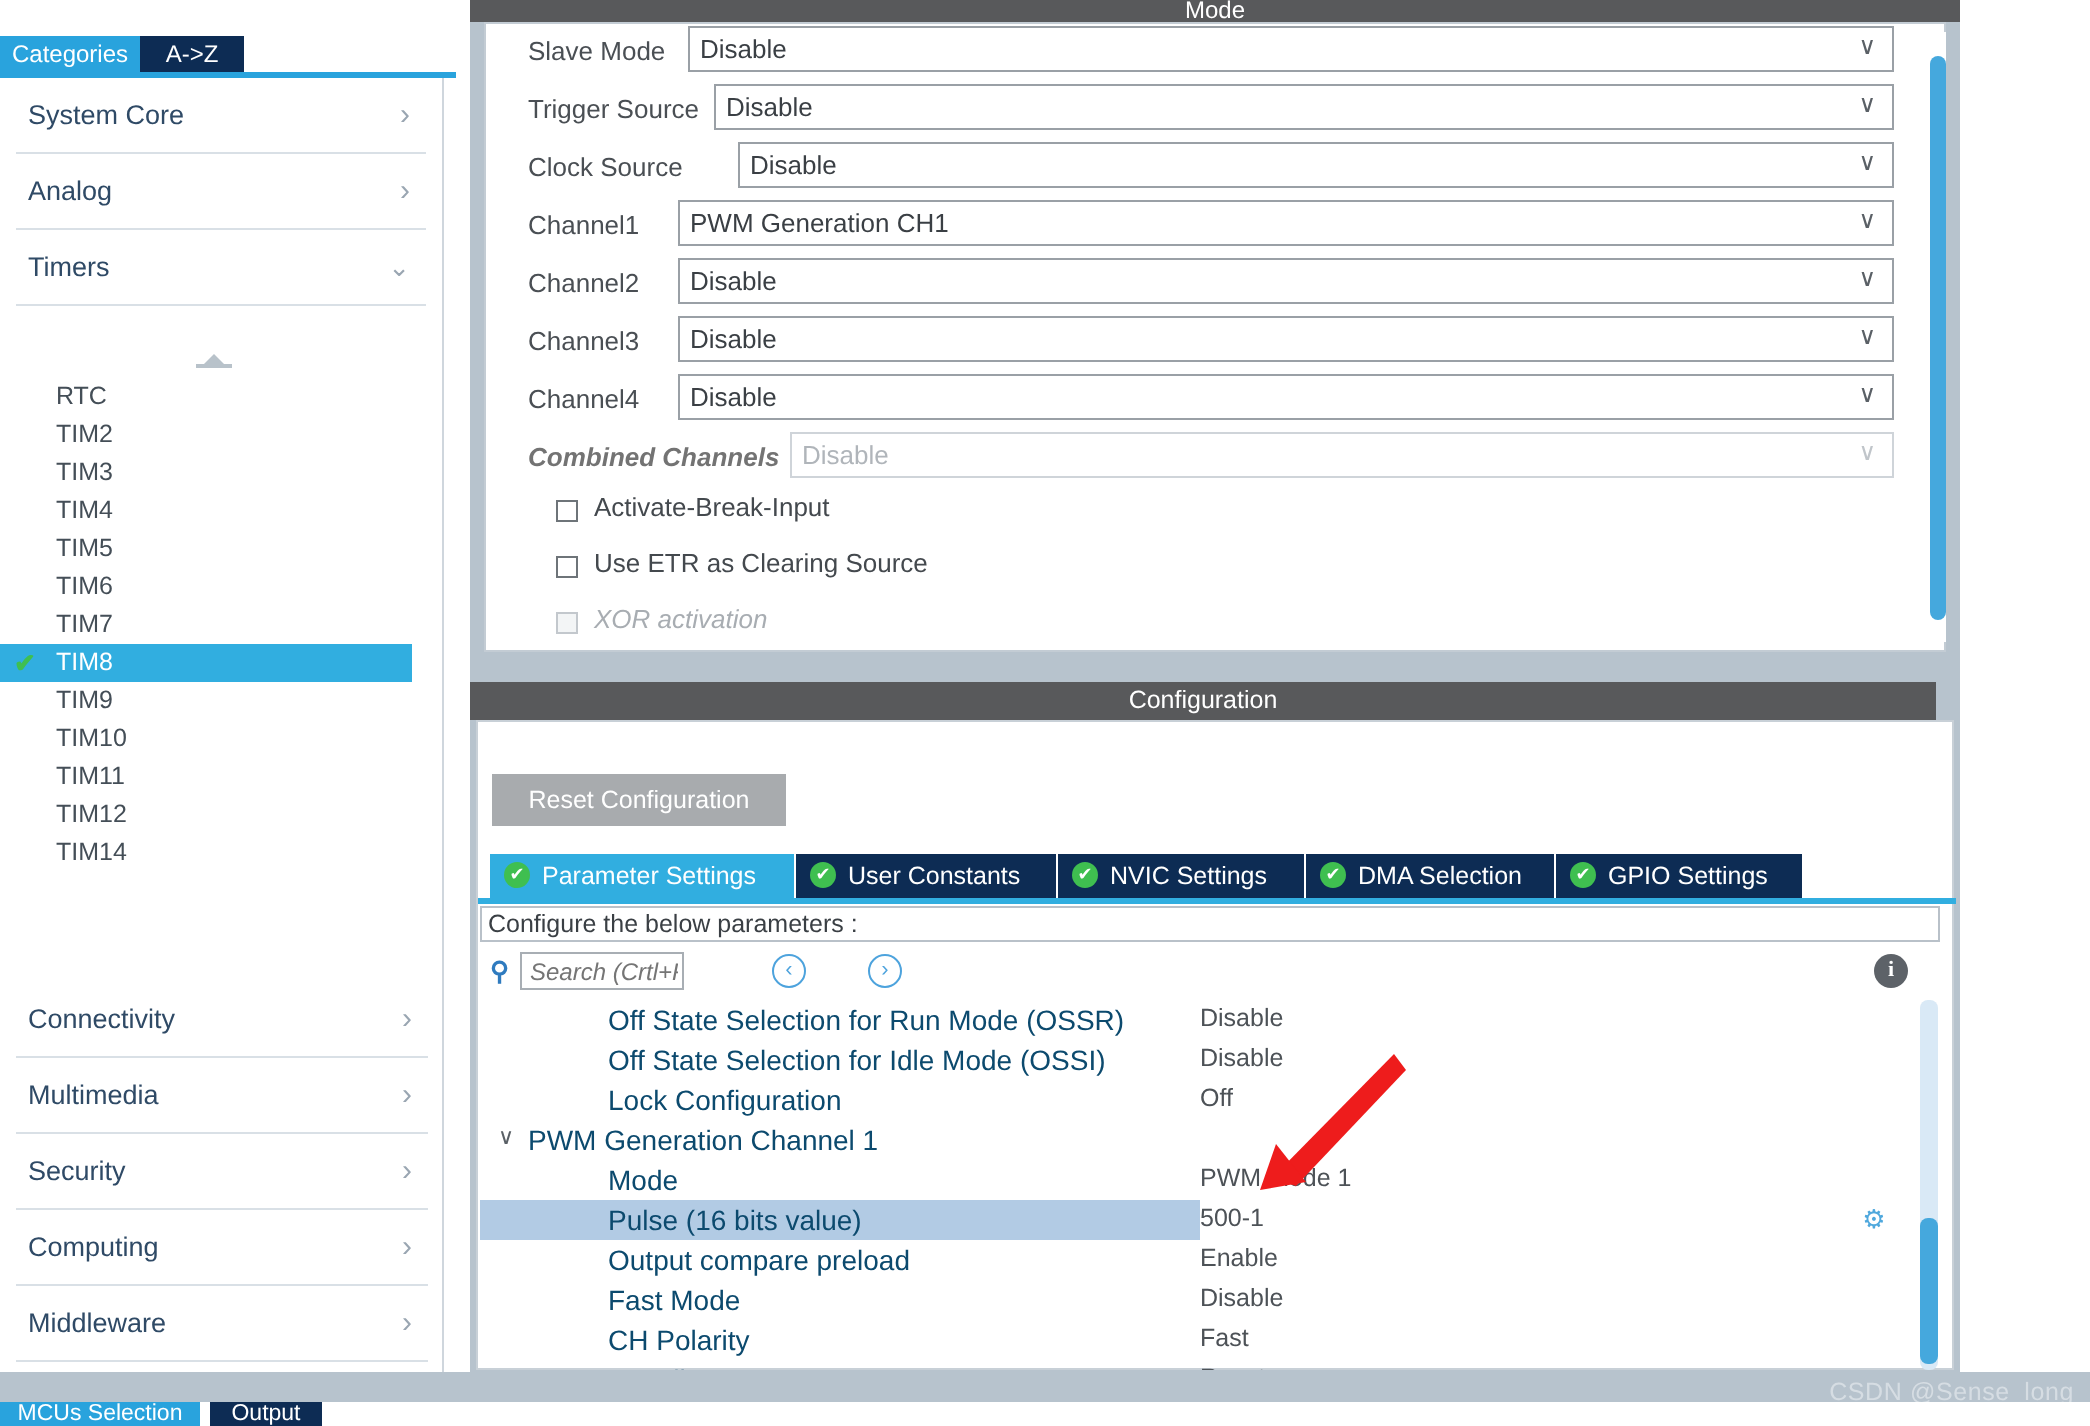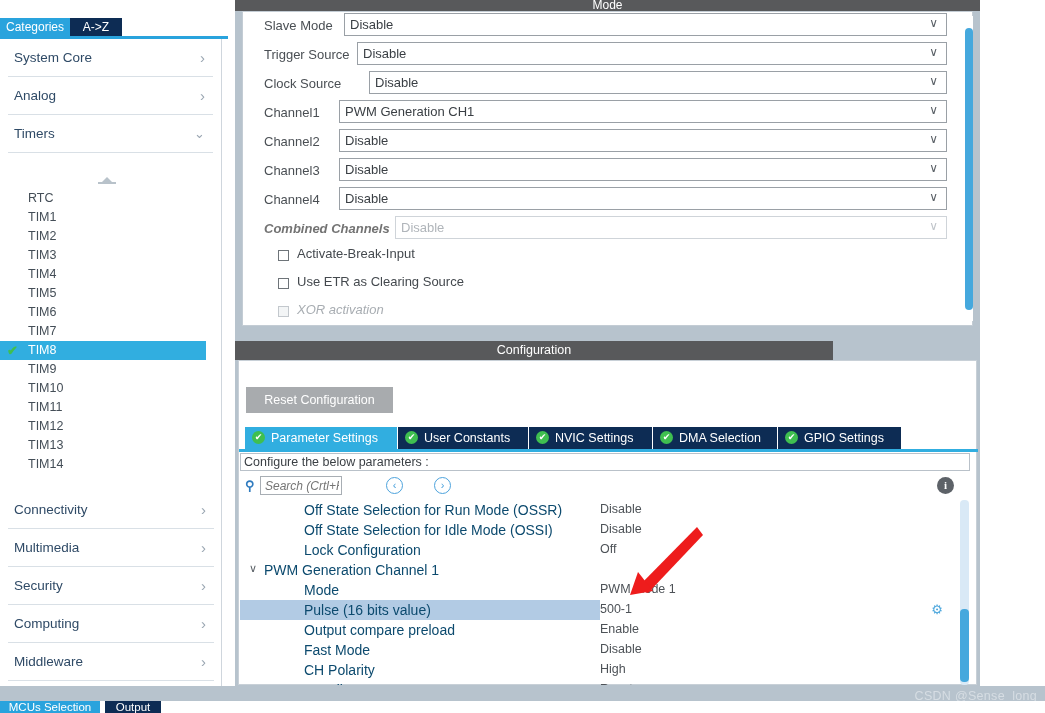--- a/index.html
+++ b/index.html
@@ -136,21 +136,21 @@
     position: absolute; left: 0; top: 12px; width: 8px; height: 282px;
     background: #45a8dd; border-radius: 4px;
   }
 
   
   #config-panel {
     position: absolute; left: 235px; top: 341px; width: 745px; height: 345px;
     background: #b7c3cd;
   }
   #config-title {
-    position: absolute; left: 0; top: 0; width: 598px; height: 19px;
+    position: absolute; left: 0; top: 0; width: 733px; height: 19px;
     background: #58595b; color: #fff; font-size: 12.5px; text-align: center;
     line-height: 19px;
   }
   #config-body {
     position: absolute; left: 3px; top: 19px; width: 739px; height: 325px;
     background: #ffffff; border: 1px solid #c8d0d7;
   }
   #reset-btn {
     position: absolute; left: 7px; top: 26px; width: 147px; height: 26px;
     background: #a8abae; border: none; color: #ffffff;
@@ -291,33 +291,31 @@
       </div>
       <div class="cat-row">
         <span>Timers</span>
         <span class="cat-chev down">⌄</span>
       </div>
 
       <div id="collapse-handle"></div>
 
       <div id="timer-list">
           <div class="timer-item"><span>RTC</span></div>
-          <div class="timer-item"><span>TIM1</span></div>
           <div class="timer-item"><span>TIM2</span></div>
           <div class="timer-item"><span>TIM3</span></div>
           <div class="timer-item"><span>TIM4</span></div>
           <div class="timer-item"><span>TIM5</span></div>
           <div class="timer-item"><span>TIM6</span></div>
           <div class="timer-item"><span>TIM7</span></div>
           <div class="timer-item selected"><span class="timer-check">✔</span><span>TIM8</span></div>
           <div class="timer-item"><span>TIM9</span></div>
           <div class="timer-item"><span>TIM10</span></div>
           <div class="timer-item"><span>TIM11</span></div>
           <div class="timer-item"><span>TIM12</span></div>
-          <div class="timer-item"><span>TIM13</span></div>
           <div class="timer-item"><span>TIM14</span></div>
         </div>
 
       <div id="sidebar-bottom">
           <div class="cat-row"><span>Connectivity</span><span class="cat-chev">›</span></div>
           <div class="cat-row"><span>Multimedia</span><span class="cat-chev">›</span></div>
           <div class="cat-row"><span>Security</span><span class="cat-chev">›</span></div>
           <div class="cat-row"><span>Computing</span><span class="cat-chev">›</span></div>
           <div class="cat-row"><span>Middleware</span><span class="cat-chev">›</span></div>
         </div>
@@ -434,21 +432,21 @@
           <div class="param-row">
             <span class="param-name">Output compare preload</span>
             <span class="param-value">Enable</span>
           </div>
           <div class="param-row">
             <span class="param-name">Fast Mode</span>
             <span class="param-value">Disable</span>
           </div>
           <div class="param-row">
             <span class="param-name">CH Polarity</span>
-            <span class="param-value">High</span>
+            <span class="param-value">Fast</span>
           </div>
           <div class="param-row">
             <span class="param-name">CH Idle State</span>
             <span class="param-value">Reset</span>
           </div>
         </div>
 
       <div id="config-scrollbar">
         <div class="thumb"></div>
       </div>

